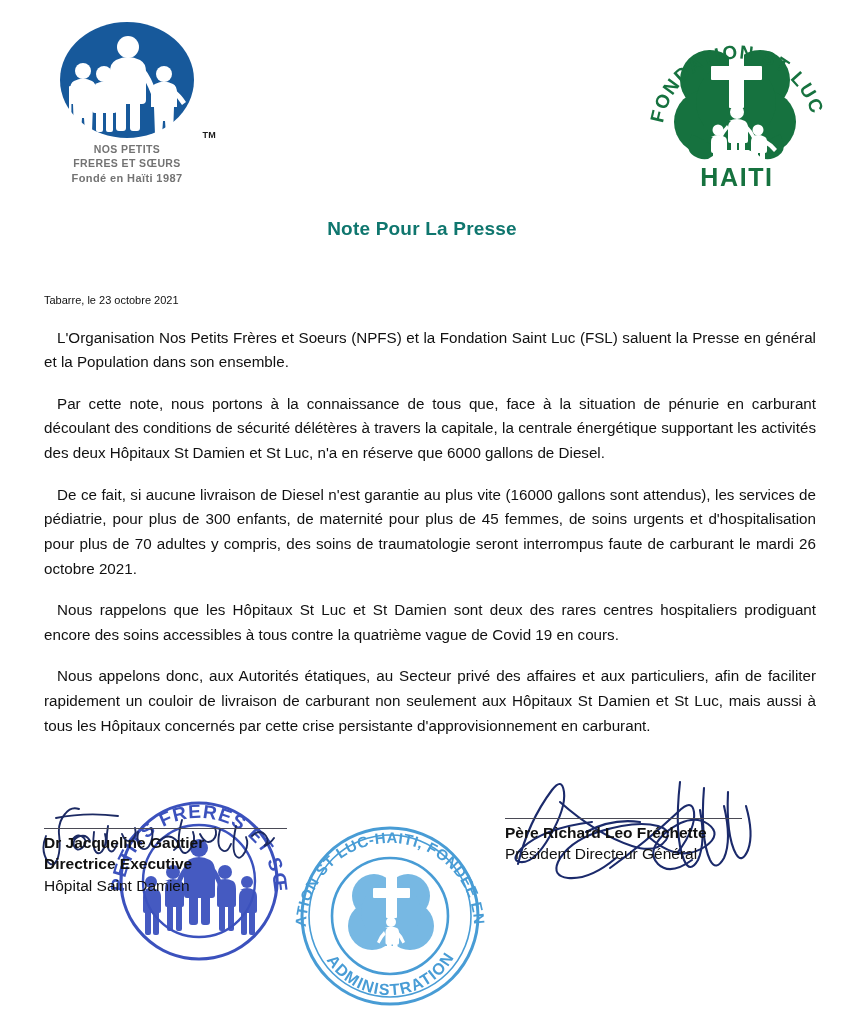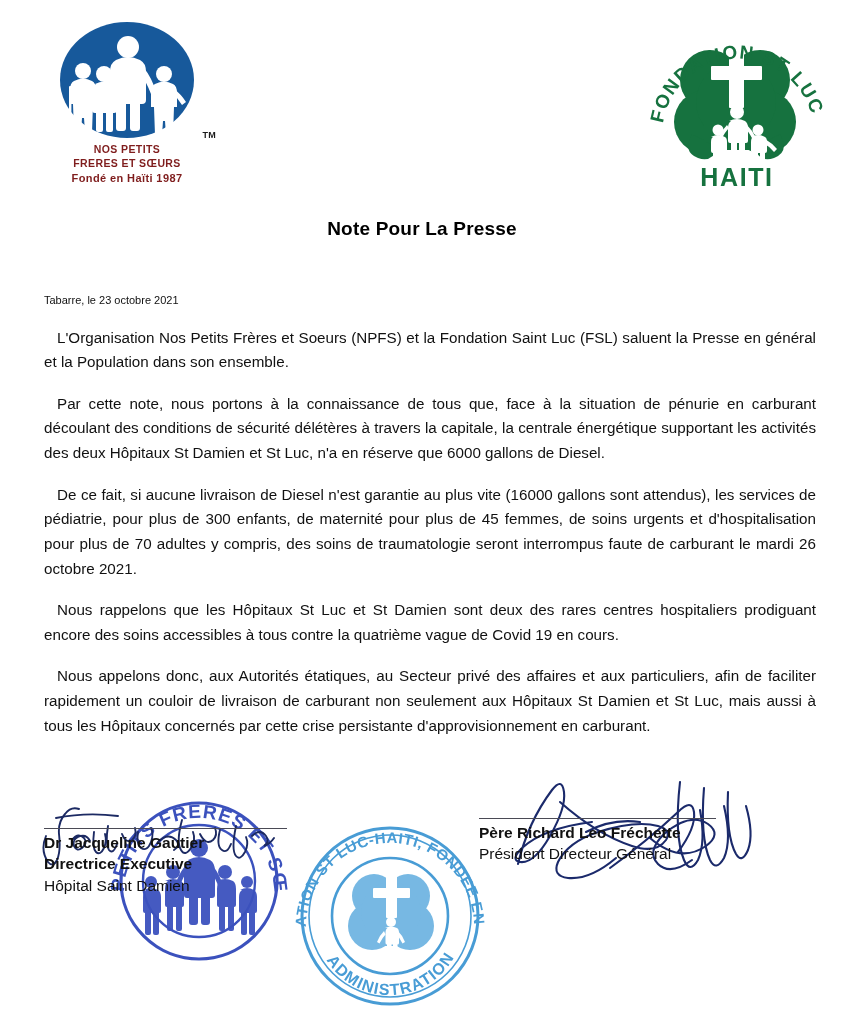--- a/index.html
+++ b/index.html
@@ -49,21 +49,21 @@
     right: -22px;
     bottom: -2px;
     font-size: 9px;
     font-weight: bold;
     color: #1a1a1a;
     letter-spacing: .3px;
     margin-top: 8px;
   }
   .npfs-caption {
     margin-top: 5px;
-    color: #7f1d1d;
+    color: #737373;
     font-weight: bold;
     line-height: 1.32;
     letter-spacing: .4px;
   }
   .npfs-caption .l1 { font-size: 10.5px; }
   .npfs-caption .l2 { font-size: 10.5px; }
   .npfs-caption .l3 { font-size: 11px; }
 
   
   .fsl-logo {
@@ -78,21 +78,21 @@
   
   .doc-title {
     position: absolute;
     left: 0;
     right: 0;
     top: 218px;
     text-align: center;
     font-size: 19px;
     font-weight: bold;
     letter-spacing: .2px;
-    color: #000000;
+    color: #0f766e;
   }
 
   
   .letter-body {
     position: absolute;
     left: 44px;
     top: 292px;
     width: 772px;
   }
   .date-line {
@@ -115,21 +115,21 @@
     left: 0;
     top: 780px;
     width: 844px;
     height: 244px;
   }
   .sig-block {
     position: absolute;
     width: 300px;
   }
   .sig-left  { left: 44px;  top: 48px; }
-  .sig-right { left: 479px; top: 38px; }
+  .sig-right { left: 505px; top: 38px; }
 
   .sig-rule {
     height: 1px;
     background: #4a4a55;
     margin-bottom: 3px;
   }
   .sig-left .sig-rule  { width: 243px; }
   .sig-right .sig-rule { width: 237px; }
 
   .sig-name {

